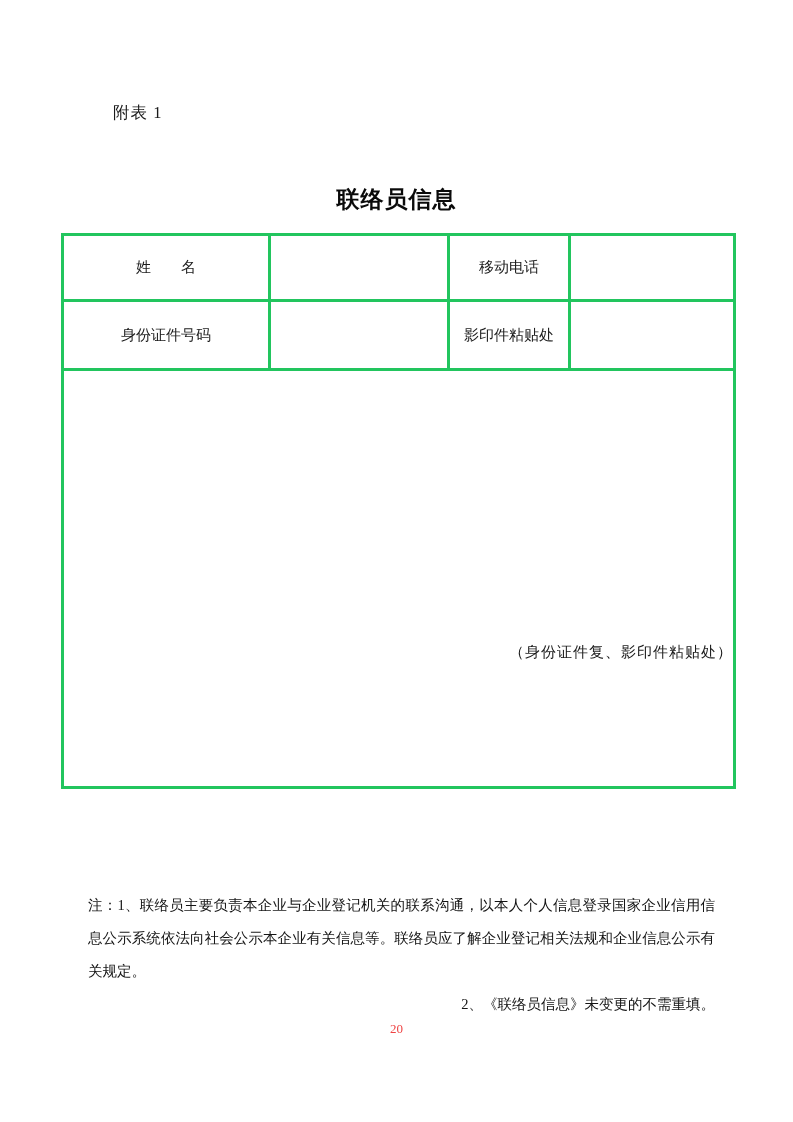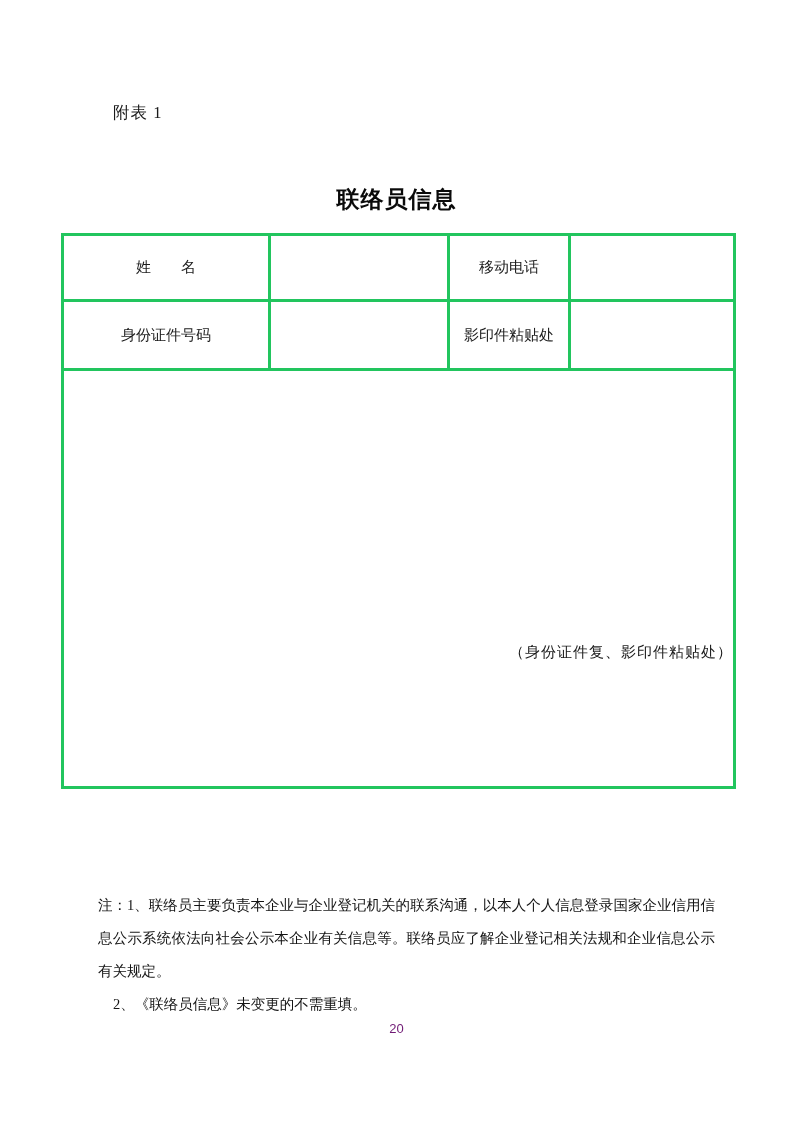--- a/index.html
+++ b/index.html
@@ -75,34 +75,34 @@
     top: 889px;
     font-size: 14.5px;
     line-height: 33px;
     color: #141414;
   }
   .notes p {
     margin: 0;
   }
   .notes p.justified {
     text-align: justify;
-    margin-left: 10px;
   }
   .notes p.indent {
     margin-left: 25px;
+    text-align: right;
   }
   .page-number {
     position: absolute;
     left: 0;
     right: 0;
     top: 1021px;
     text-align: center;
-    font-family: Liberation Sans, sans-serif;
+    font-family: Liberation Serif, serif;
     font-size: 13px;
-    color: #701a75;
+    color: #ef4444;
   }
 </style>
 </head>
 <body>
 
 <div class="page">
 
   <div class="annex">附表 1</div>
 
   <h1 class="doc-title">联络员信息</h1>

